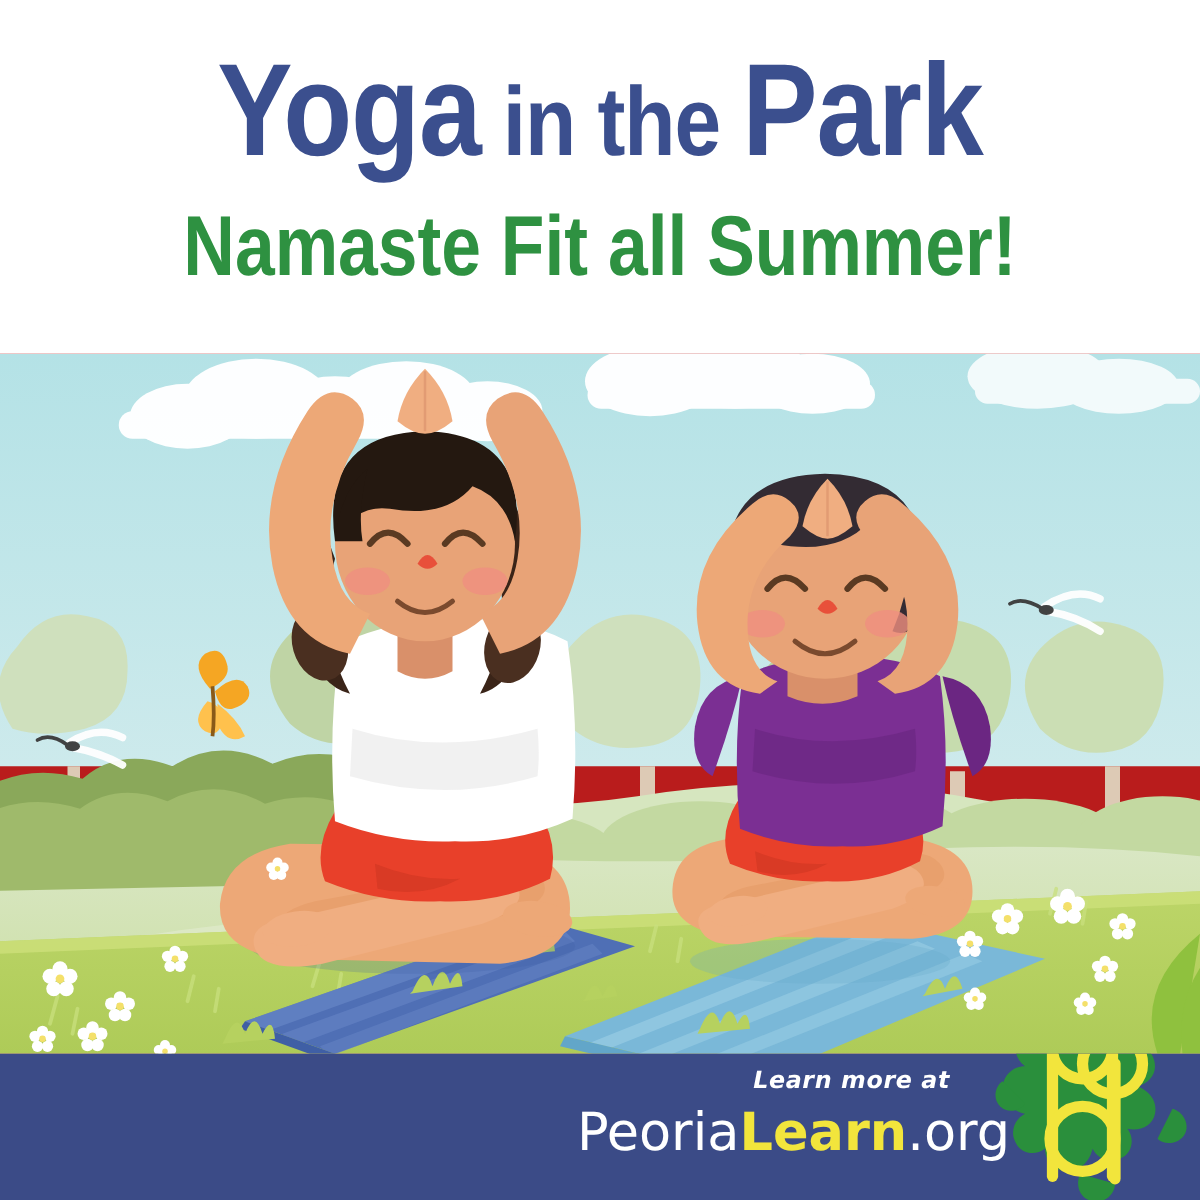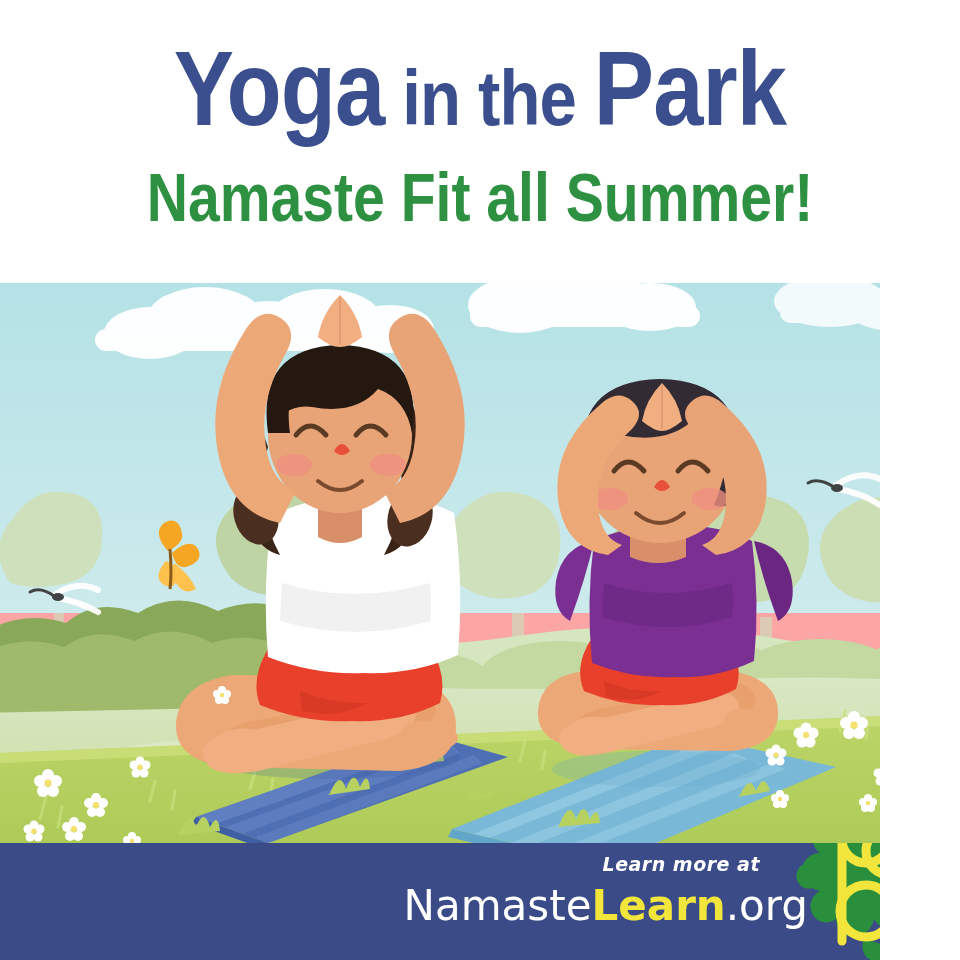--- a/index.html
+++ b/index.html
@@ -1,17 +1,17 @@
 <!DOCTYPE html>
 <html><head>
 <meta charset="utf-8">
 <style>
   html,body{margin:0;padding:0;background:#fff;}
   body{width:960px;height:960px;font-family:"Liberation Sans",sans-serif;}
-  #poster{position:relative;width:840px;height:960px;overflow:hidden;background:#fca5a5;padding-left:40px;}
+  #poster{position:relative;width:960px;height:960px;overflow:hidden;background:#b91c1c;}
 
   
   .header{position:absolute;left:0;top:0;width:960px;height:283px;background:#ffffff;}
   .title{
     position:absolute;left:0;top:36px;width:960px;text-align:center;
     font-family:"Liberation Sans Narrow","Liberation Sans",sans-serif;
     font-weight:bold;font-size:105px;line-height:105px;
     color:#3b4f8e;letter-spacing:-1px;white-space:nowrap;
     transform:scaleX(0.86);transform-origin:50% 50%;
   }
@@ -419,21 +419,21 @@
         <g fill="#8fc13e">
           <path d="M926 560 q-18-54 34-96 q-10 62-16 96z"></path>
           <path d="M946 560 q-6-48 24-82 q-4 52-10 82z"></path>
         </g>
       </g>
     </svg>
   </div>
 
   <div class="footer">
     <div class="learn">Learn more at</div>
-    <div class="url"><span class="w">Namaste</span><span class="bold">Learn</span><span class="w">.org</span></div>
+    <div class="url"><span class="w">Peoria</span><span class="bold">Learn</span><span class="w">.org</span></div>
 
     <div class="logo">
       <svg viewBox="0 0 160 172" xmlns="http://www.w3.org/2000/svg">
 
         <g>
           <path fill="#2a8f3c" d="M74 4
             c10 0 16 8 18 16 c8-6 18-6 24 2 c6 8 2 18-4 22
             c10 0 18 8 18 18 c0 8-6 14-14 16 c10 4 16 12 14 22
             c-2 10-12 14-22 12 c6 8 4 20-6 24 c-8 4-18 0-22-8
             c-2 10-10 18-20 18 c-10 0-18-8-18-18 c-8 6-20 4-24-6

